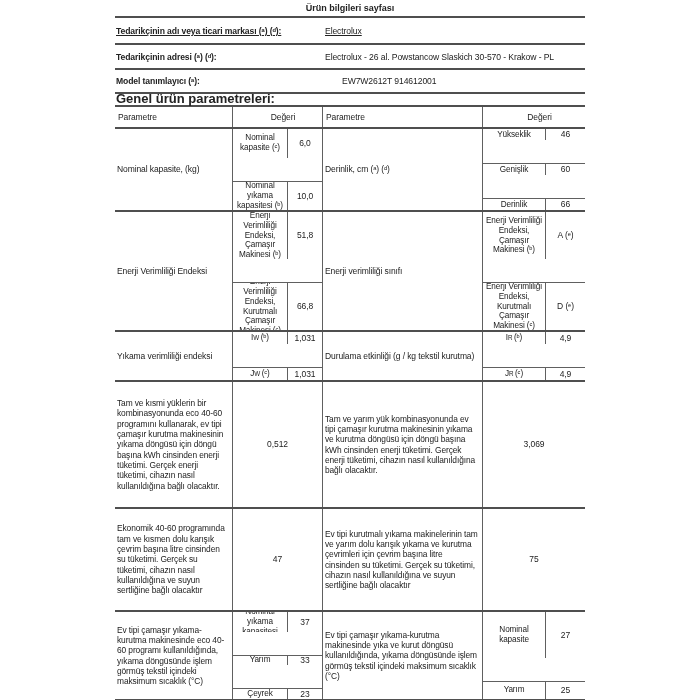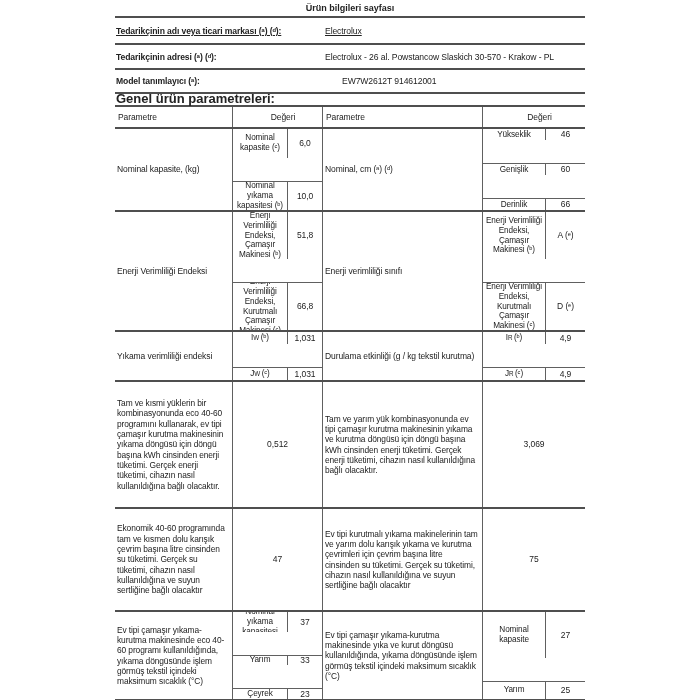--- a/index.html
+++ b/index.html
@@ -107,21 +107,21 @@
       <div class="stack-l stack">
         <div class="sub">
           <div class="sub-name">Nominal kapasite (ᶜ)</div>
           <div class="sub-val">6,0</div>
         </div>
         <div class="sub">
           <div class="sub-name">Nominal yıkama kapasitesi (ᵇ)</div>
           <div class="sub-val">10,0</div>
         </div>
       </div>
-      <div class="p-r plabel">Nominal, cm (ᵃ) (ᵈ)</div>
+      <div class="p-r plabel">Derinlik, cm (ᵃ) (ᵈ)</div>
       <div class="stack-r stack">
         <div class="sub">
           <div class="sub-name">Yükseklik</div>
           <div class="sub-val">46</div>
         </div>
         <div class="sub">
           <div class="sub-name">Genişlik</div>
           <div class="sub-val">60</div>
         </div>
         <div class="sub">

